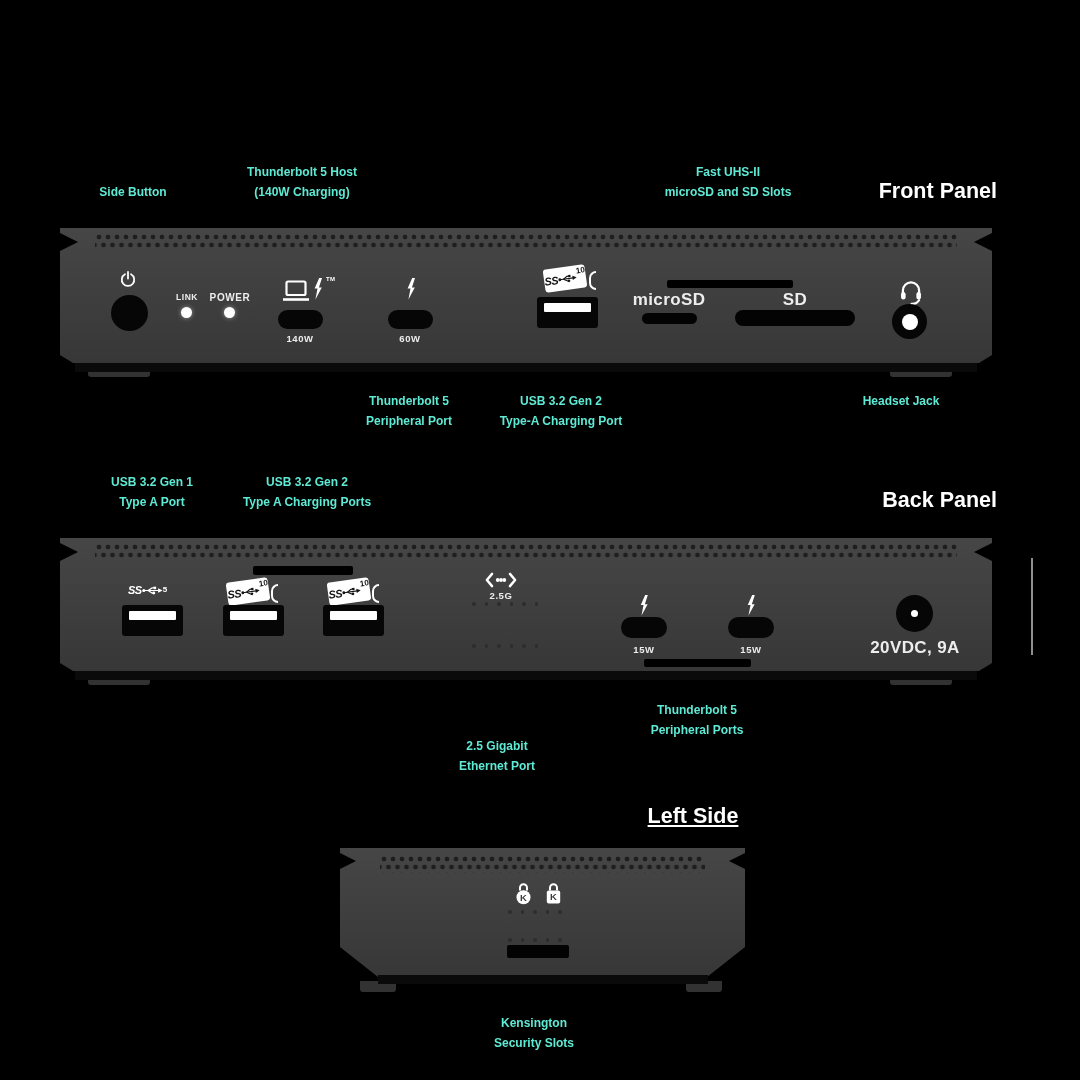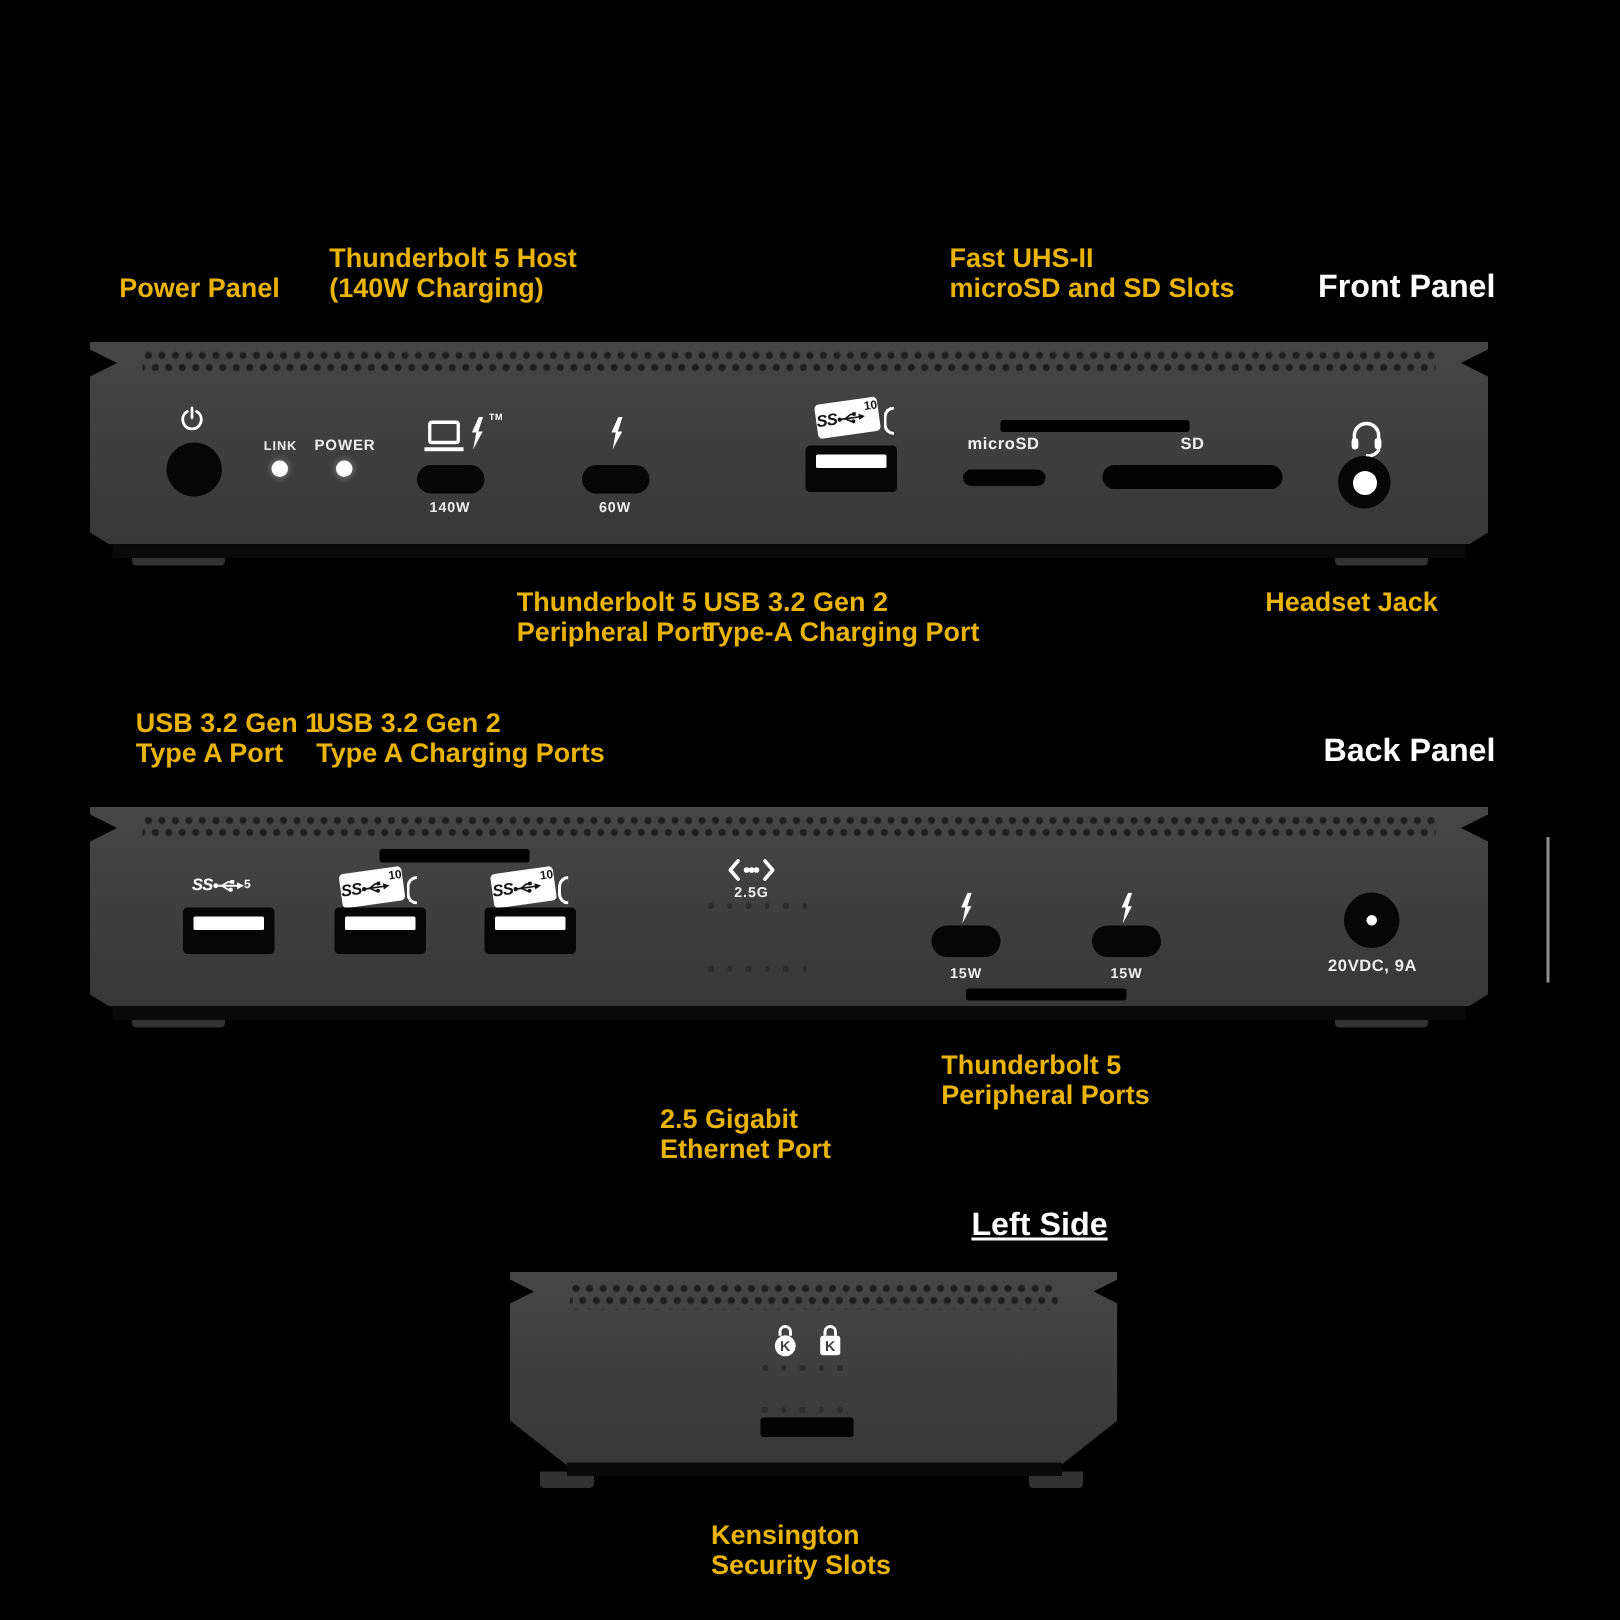--- a/index.html
+++ b/index.html
@@ -40,27 +40,27 @@
   
   .ss-badge{position:absolute;width:42px;height:23px;background:#fff;border-radius:3px;
             transform:rotate(-8deg);display:flex;align-items:center;justify-content:center;color:#141414;}
   .ss-plain{position:absolute;display:flex;align-items:center;color:#fff;}
   .ss-txt{font-style:italic;font-weight:bold;font-size:11px;letter-spacing:-0.5px;}
   .ss-speed{font-weight:bold;font-size:8px;align-self:flex-start;margin-top:1px;}
   .bracket{position:absolute;width:5px;height:15px;border:2.5px solid #fff;border-right:0;
            border-radius:8px 0 0 8px;}
 
   
-  .callout{position:absolute;transform:translateX(-50%);color:#eab308;
-           font-weight:bold;font-size:18px;line-height:20px;white-space:pre-line;}
+  .callout{position:absolute;transform:translateX(-50%);text-align:center;color:#5eead4;
+           font-weight:bold;font-size:12px;line-height:20px;white-space:pre-line;}
   .section-title{position:absolute;color:#fff;font-weight:bold;font-size:21.5px;white-space:nowrap;}
   .center-x{transform:translateX(-50%);}
   .mark{position:absolute;transform:translateX(-50%);color:#ededed;font-weight:bold;
         font-size:9.5px;letter-spacing:.6px;white-space:nowrap;}
-  .mark.md{font-size:11px;letter-spacing:.4px;}
+  .mark.md{font-size:17px;letter-spacing:.4px;}
   .tm{position:absolute;color:#fff;font-weight:bold;font-size:6px;letter-spacing:.3px;}
 </style>
 </head>
 <body>
 
 <svg width="0" height="0" style="position:absolute" aria-hidden="true">
   <symbol id="power-sym" viewBox="0 0 18 19">
     <path d="M9 1.5 V9" stroke="currentColor" stroke-width="2" stroke-linecap="round" fill="none"></path>
     <path d="M5.6 4.2 a7 7 0 1 0 6.8 0" stroke="currentColor" stroke-width="2" stroke-linecap="round" fill="none"></path>
   </symbol>
@@ -100,21 +100,21 @@
   </symbol>
   <symbol id="klock-square" viewBox="0 0 19 23">
     <path d="M6 8.5 V5.8 a3.5 3.5 0 0 1 7 0 V8.5" fill="none" stroke="currentColor" stroke-width="2"></path>
     <rect x="2.8" y="8.5" width="13.4" height="13" rx="2" fill="currentColor"></rect>
     <text x="9.5" y="18.4" text-anchor="middle" font-size="9.5" font-weight="bold" fill="#3d3d3d" font-family="Liberation Sans,sans-serif">K</text>
   </symbol>
 </svg>
 
 <div class="frame">
 
-  <div class="callout" style="left:133px;top:182px;">Power Panel</div>
+  <div class="callout" style="left:133px;top:182px;">Side Button</div>
   <div class="callout" style="left:302px;top:162px;">Thunderbolt 5 Host
 (140W Charging)</div>
   <div class="callout" style="left:728px;top:162px;">Fast UHS-II
 microSD and SD Slots</div>
   <div class="section-title" style="right:83px;top:179px;">Front Panel</div>
 
   <div class="panel" style="left:60px;top:228px;width:932px;height:135px;">
     <div class="vents" style="left:35px;top:5px;width:862px;height:16px;"></div>
 
     <svg class="abs" style="left:60px;top:42px;color:#fff;" width="16" height="18">

